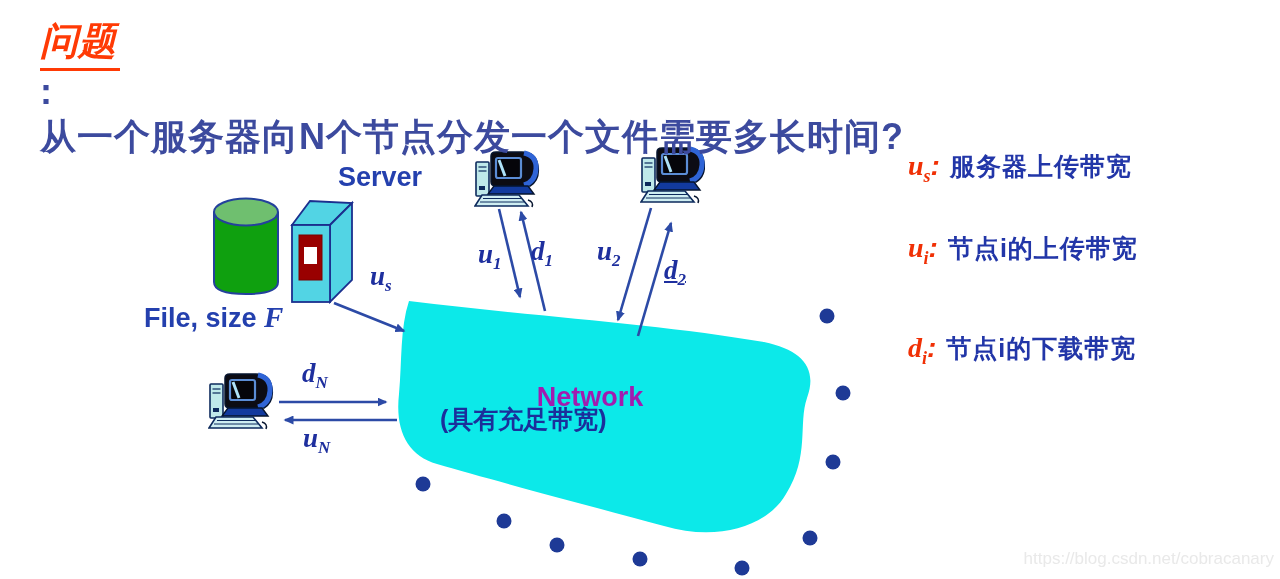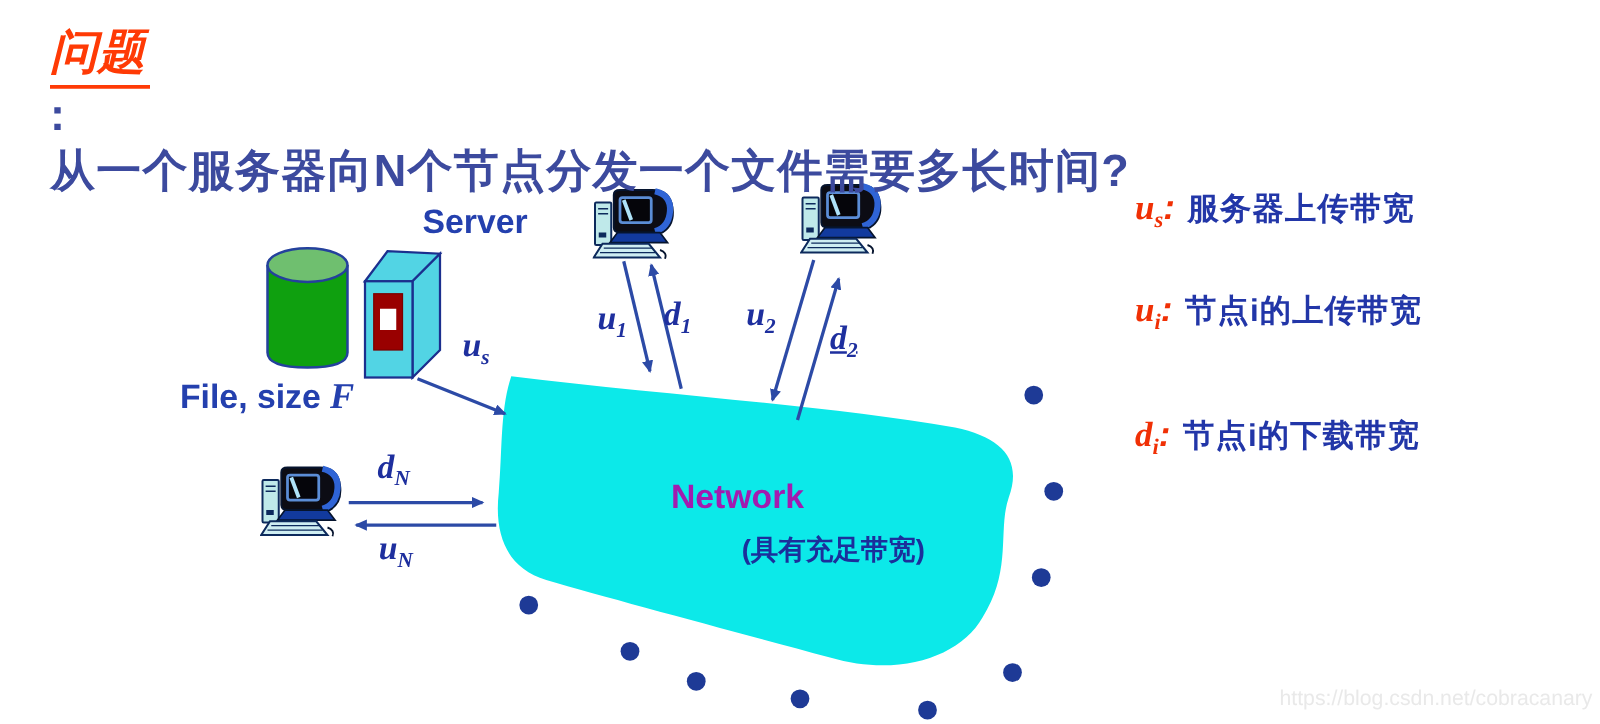--- a/index.html
+++ b/index.html
@@ -36,22 +36,22 @@
   .v-us{left:370px;top:261px;}
   .v-u1{left:478px;top:239px;}
   .v-d1{left:531px;top:236px;}
   .v-u2{left:597px;top:236px;}
   .v-d2{left:664px;top:255px;text-decoration:underline;}
   .v-dN{left:302px;top:358px;}
   .v-uN{left:303px;top:423px;}
 
   .net-name{left:460px;top:382px;width:260px;text-align:center;
     color:#a21caf;font-size:27px;font-weight:bold;}
-  .net-note{left:440px;top:425px;width:300px;text-align:right;
-    color:#1b2f9b;font-size:22px;font-weight:bold;}
+  .net-note{left:440px;top:403px;width:300px;text-align:left;
+    color:#1b2f9b;font-size:25px;font-weight:bold;}
 
   
   .legend-row{position:absolute;left:908px;z-index:3;display:flex;align-items:baseline;white-space:nowrap;}
   .lg-1{top:122px;} .lg-2{top:204px;} .lg-3{top:304px;}
   .legend-sym{
     color:#f03005;font-weight:bold;font-style:italic;font-size:28px;
     font-family:"Liberation Serif",serif;
   }
   .legend-sym sub{font-size:18px;line-height:0;}
   .legend-colon{color:#f03005;font-weight:bold;font-style:italic;font-size:28px;margin-right:10px;}

